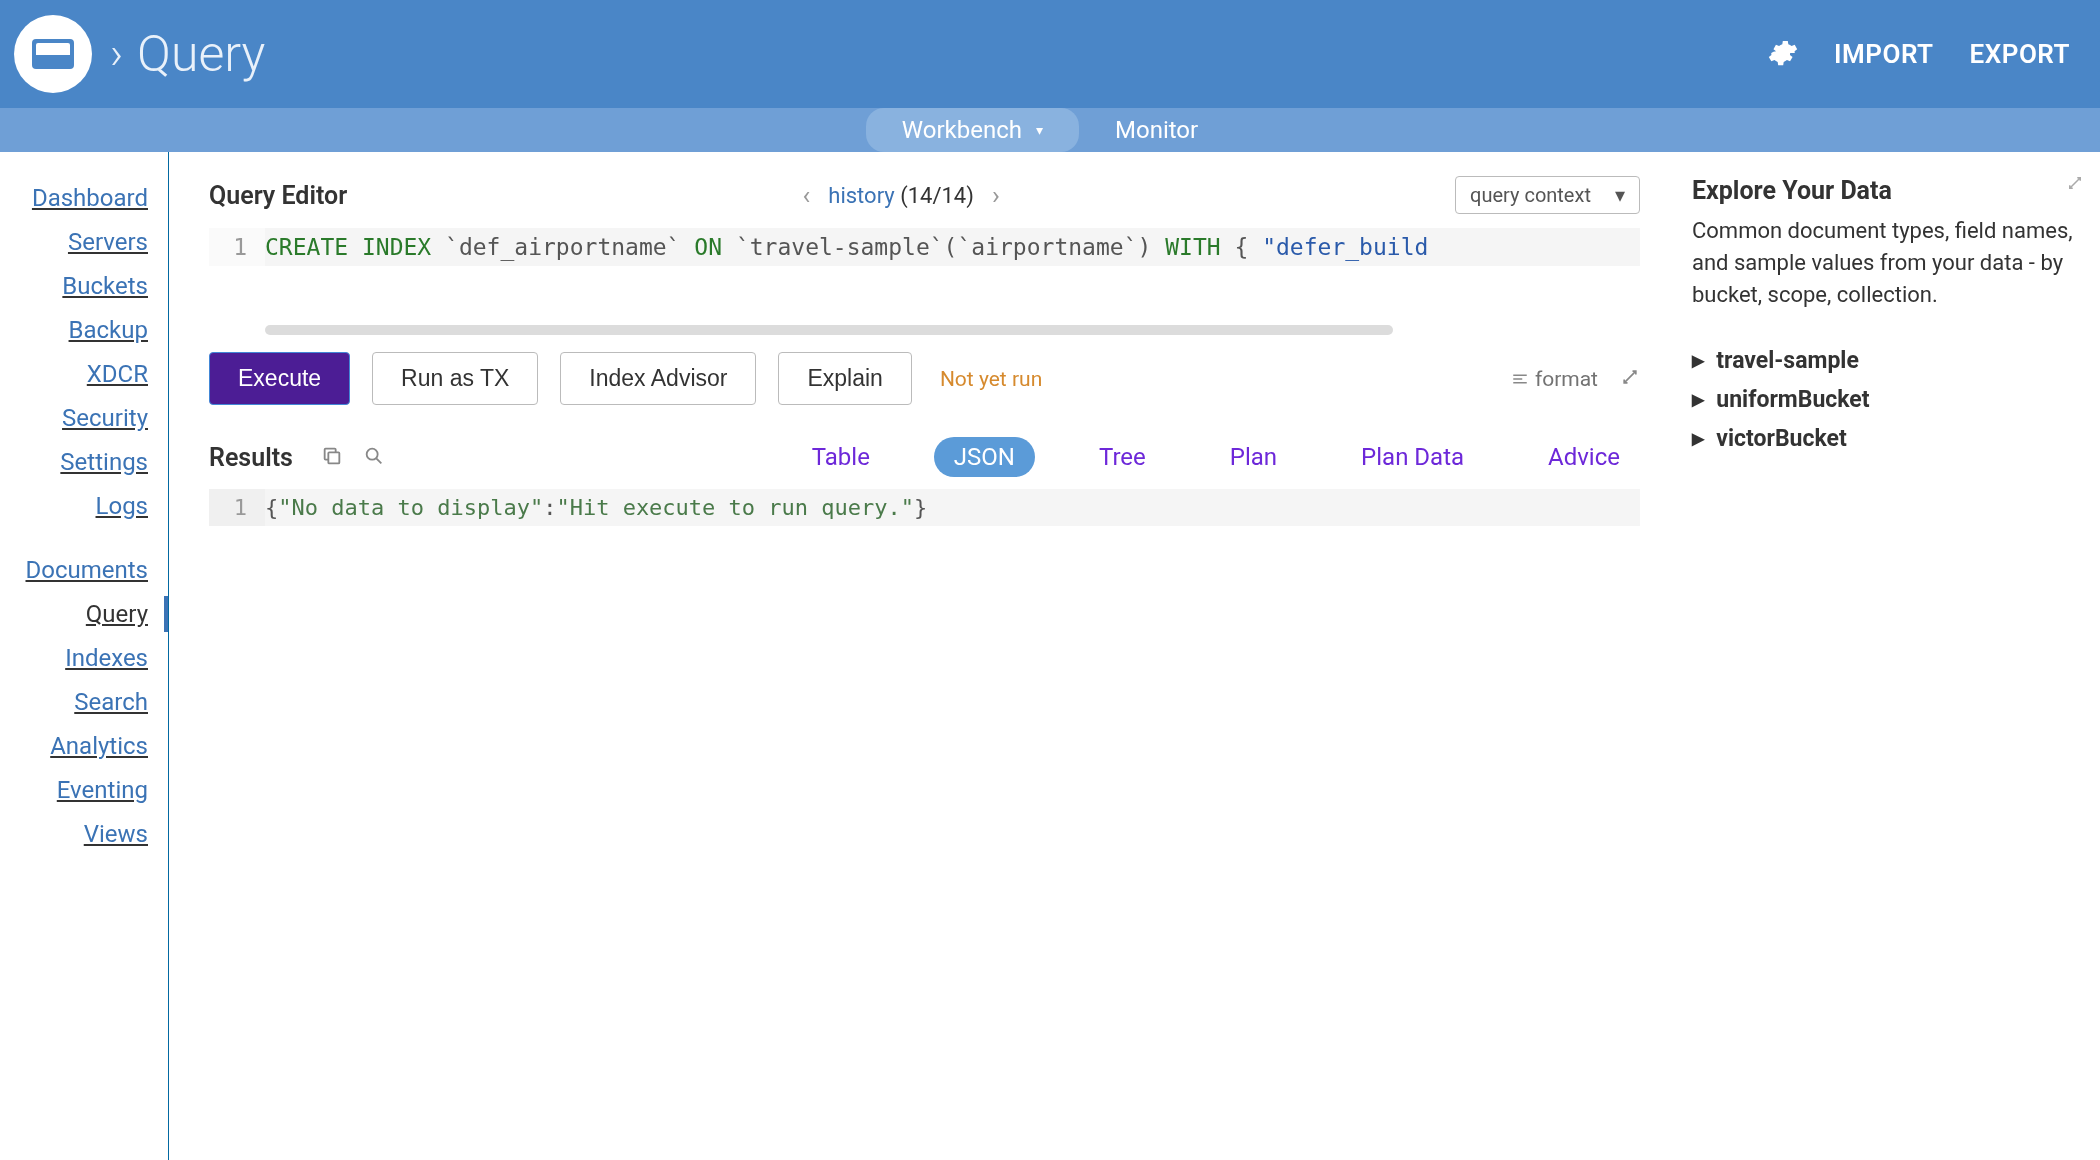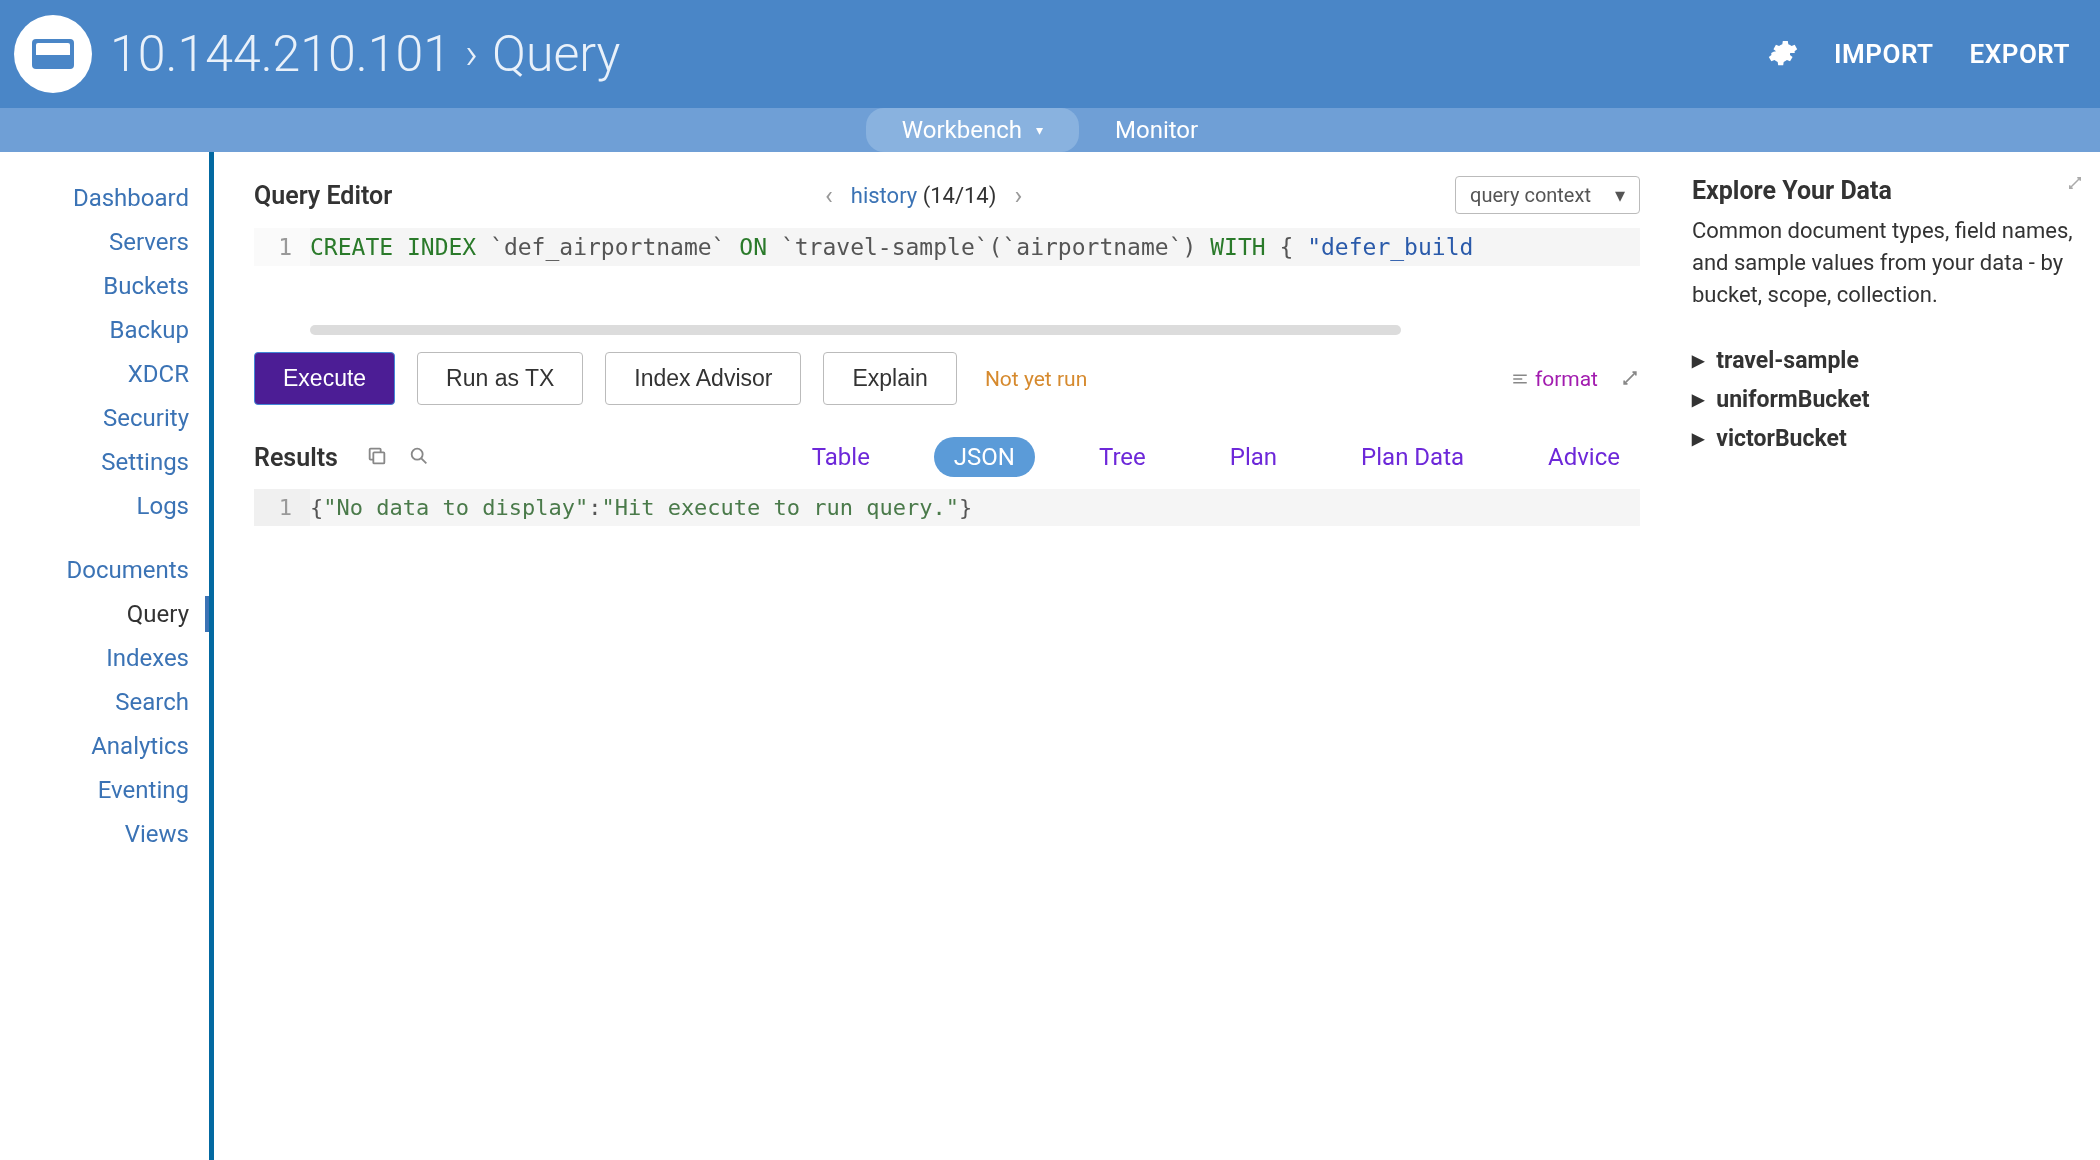--- a/index.html
+++ b/index.html
@@ -93,23 +93,24 @@
 .subtab .chev-down { font-size: 14px; }
 
 
 .main {
   display: flex;
   height: calc(100% - 152px);
 }
 
 
 .sidebar {
-  width: 214px;
-  border-right: 5px solid #0369a1;
+  width: 169px;
+  border-right: 1px solid #0369a1;
   padding-top: 24px;
+  text-decoration: underline;
 }
 .sidebar-item {
   text-align: right;
   padding: 8px 20px 8px 8px;
   font-size: 24px;
   color: #3b73b5;
   cursor: pointer;
 }
 .sidebar-item.active {
   color: #333;
@@ -246,23 +247,23 @@
   color: #fff;
 }
 .status-text {
   color: #d68a2e;
   font-size: 21px;
   margin-left: 6px;
 }
 .btn-row-right {
   margin-left: auto;
   display: flex;
-  align-items: flex-end;
+  align-items: flex-start;
   gap: 22px;
-  color: #a21caf;
+  color: #737373;
 }
 .format-label { font-size: 21px; cursor: pointer; display:flex; align-items:center; gap:6px;}
 .expand-icon { cursor: pointer; }
 
 
 .results-row {
   display: flex;
   align-items: center;
   margin-bottom: 12px;
 }
@@ -315,21 +316,20 @@
 }
 </style>
 </head>
 <body>
 
 <div class="header">
   <div class="logo">
     <div class="logo-inner"></div>
   </div>
   <div class="breadcrumb">
-    <span>10.144.210.101</span>
     <span class="chev">›</span>
     <span>Query</span>
   </div>
   <div class="header-right">
     <span class="gear-icon">
       <svg viewBox="0 0 24 24">
           <path d="M12 8a4 4 0 100 8 4 4 0 000-8zm9.4 4a7.5 7.5 0 00-.15-1.5l2.1-1.6-2-3.5-2.5 1a7.6 7.6 0 00-2.6-1.5l-.4-2.6h-4l-.4 2.6a7.6 7.6 0 00-2.6 1.5l-2.5-1-2 3.5 2.1 1.6A7.5 7.5 0 002.6 12c0 .5.05 1 .15 1.5l-2.1 1.6 2 3.5 2.5-1a7.6 7.6 0 002.6 1.5l.4 2.6h4l.4-2.6a7.6 7.6 0 002.6-1.5l2.5 1 2-3.5-2.1-1.6c.1-.5.15-1 .15-1.5z"></path>
         </svg>
     </span>
     <span class="header-btn">IMPORT</span>

